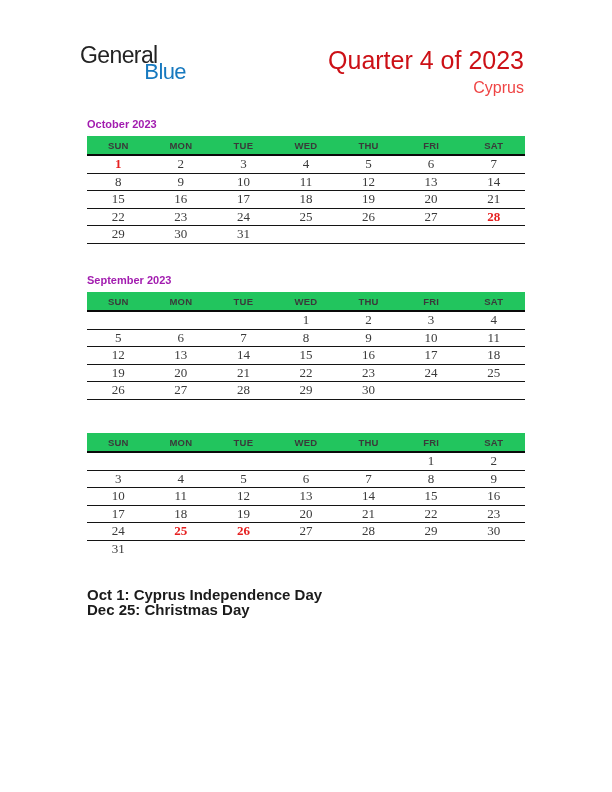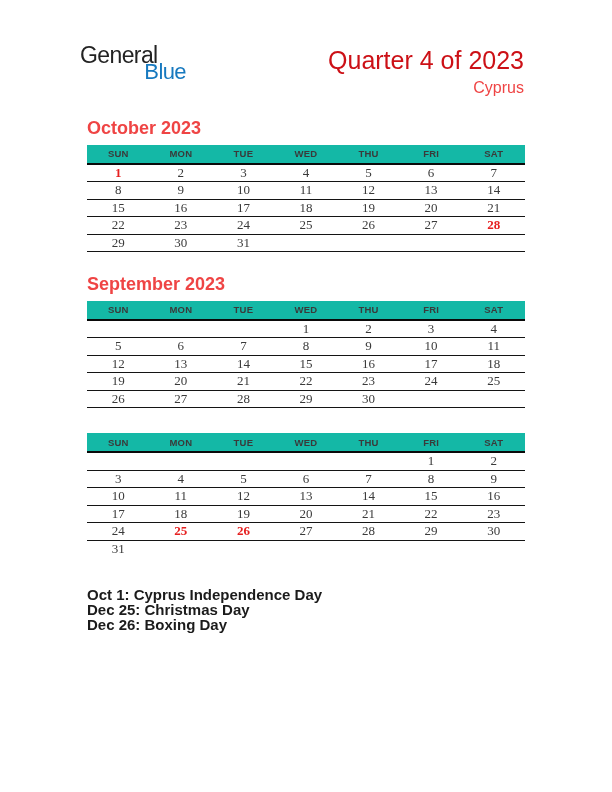--- a/index.html
+++ b/index.html
@@ -15,23 +15,23 @@
     clip-path:polygon(0 68%,100% 0,100% 100%);margin-left:2px;margin-bottom:2px;}
   .brand-blue{font-size:22px;color:#1779bf;text-align:right;margin-top:-6px;
     letter-spacing:-0.6px;line-height:1;}
   
   .title-block{position:absolute;right:88px;top:47px;text-align:right;}
   .quarter-title{font-size:25px;color:#cc1016;font-weight:400;margin:0;line-height:1.1;}
   .country{font-size:16px;color:#ef4444;margin-top:4px;}
   
   .month{position:absolute;left:87px;width:438px;}
   .m0{top:118px;} .m1{top:274px;} .m2{top:433px;}
-  .month-name{font-size:18px;font-weight:700;color:#ef4444;margin:0 0 5px 0;line-height:1.2;}
+  .month-name{font-size:11px;font-weight:700;color:#a21caf;margin:0 0 5px 0;line-height:1.2;}
   table{width:100%;border-collapse:collapse;table-layout:fixed;}
-  th{background:#14b8a6;font-size:9.5px;font-weight:700;color:#3a3a3a;
+  th{background:#22c55e;font-size:9.5px;font-weight:700;color:#3a3a3a;
      height:16px;border-bottom:2px solid #0a0a0a;letter-spacing:.2px;}
   td{font-family:"Liberation Serif",serif;font-size:13px;color:#3a3a3a;
      text-align:center;height:16.5px;border-bottom:1.5px solid #141414;
      vertical-align:middle;padding:0;}
   tr.no-bottom td{border-bottom:none;}
   td.red-day{color:#e62020;font-weight:700;}
   
   .holidays{position:absolute;left:87px;top:587px;font-size:15px;color:#1b1b1b;line-height:15px;font-weight:bold;}
 </style>
 </head>
@@ -248,16 +248,15 @@
             <td></td>
             <td></td>
           </tr>
         </tbody>
       </table>
   </div>
 
   <div class="holidays">
     <div>Oct 1: Cyprus Independence Day</div>
     <div>Dec 25: Christmas Day</div>
-    <div>Dec 26: Boxing Day</div>
   </div>
 
 </div>
 
 </body></html>

